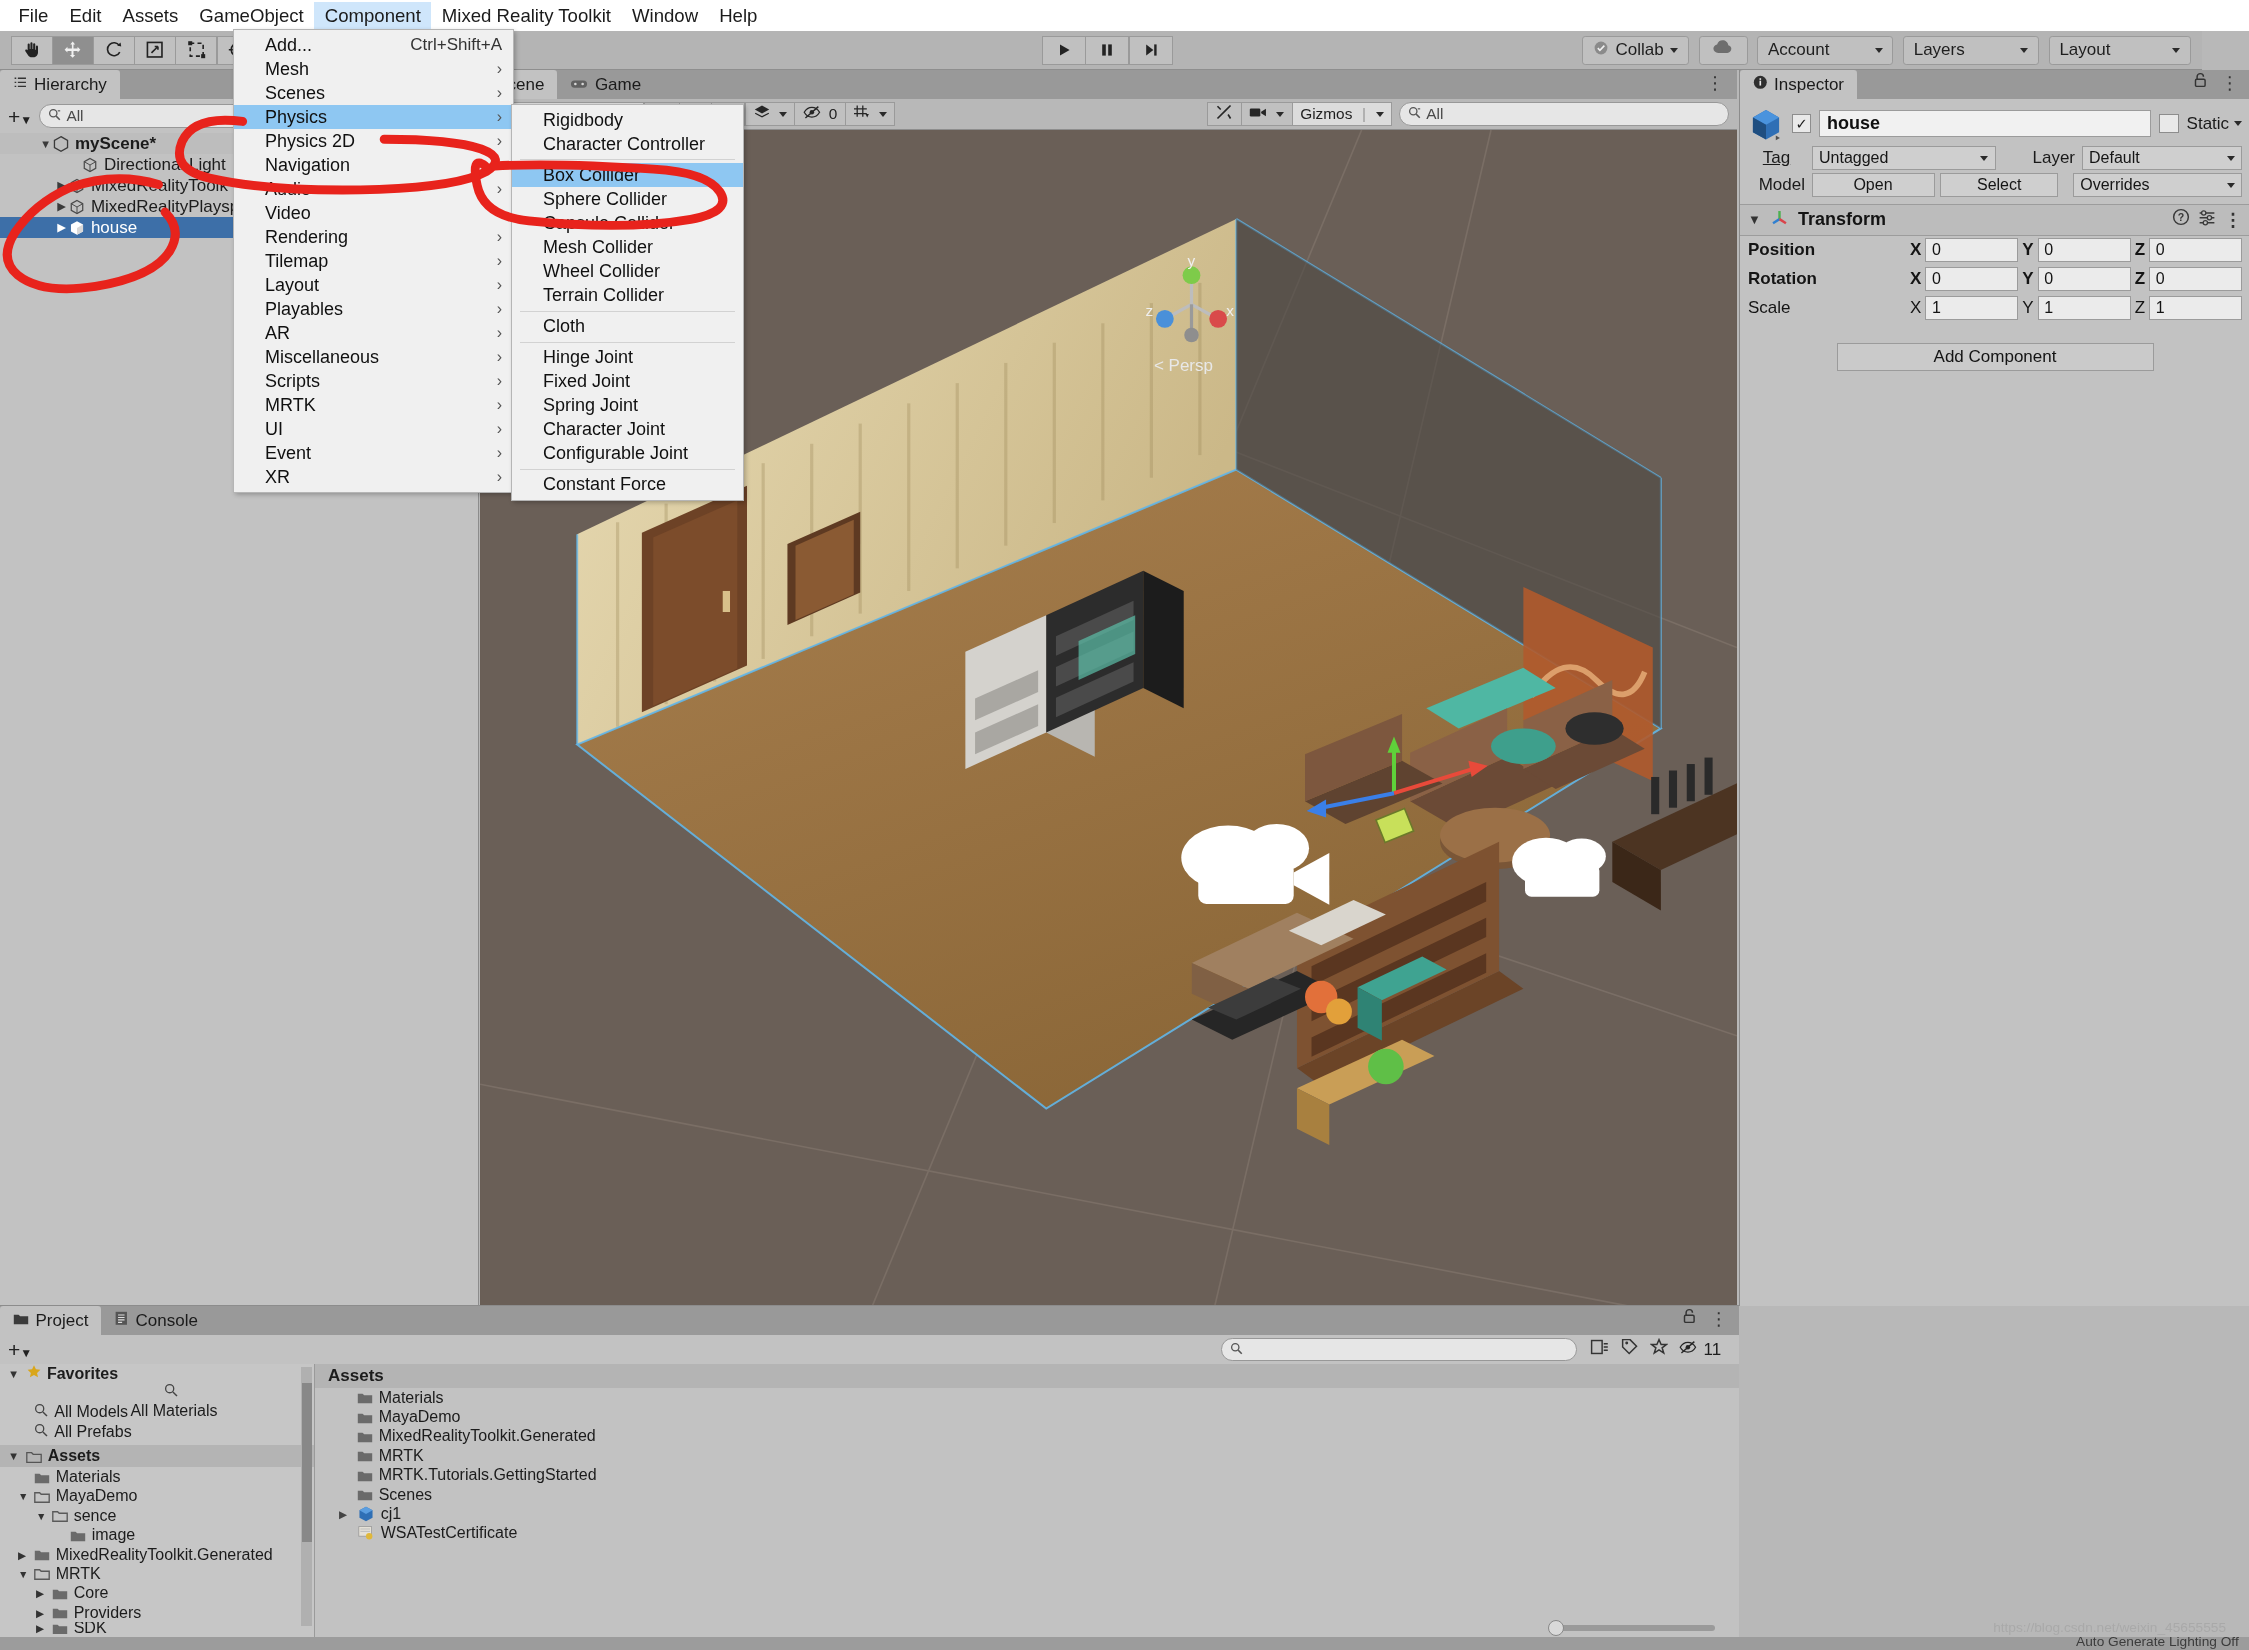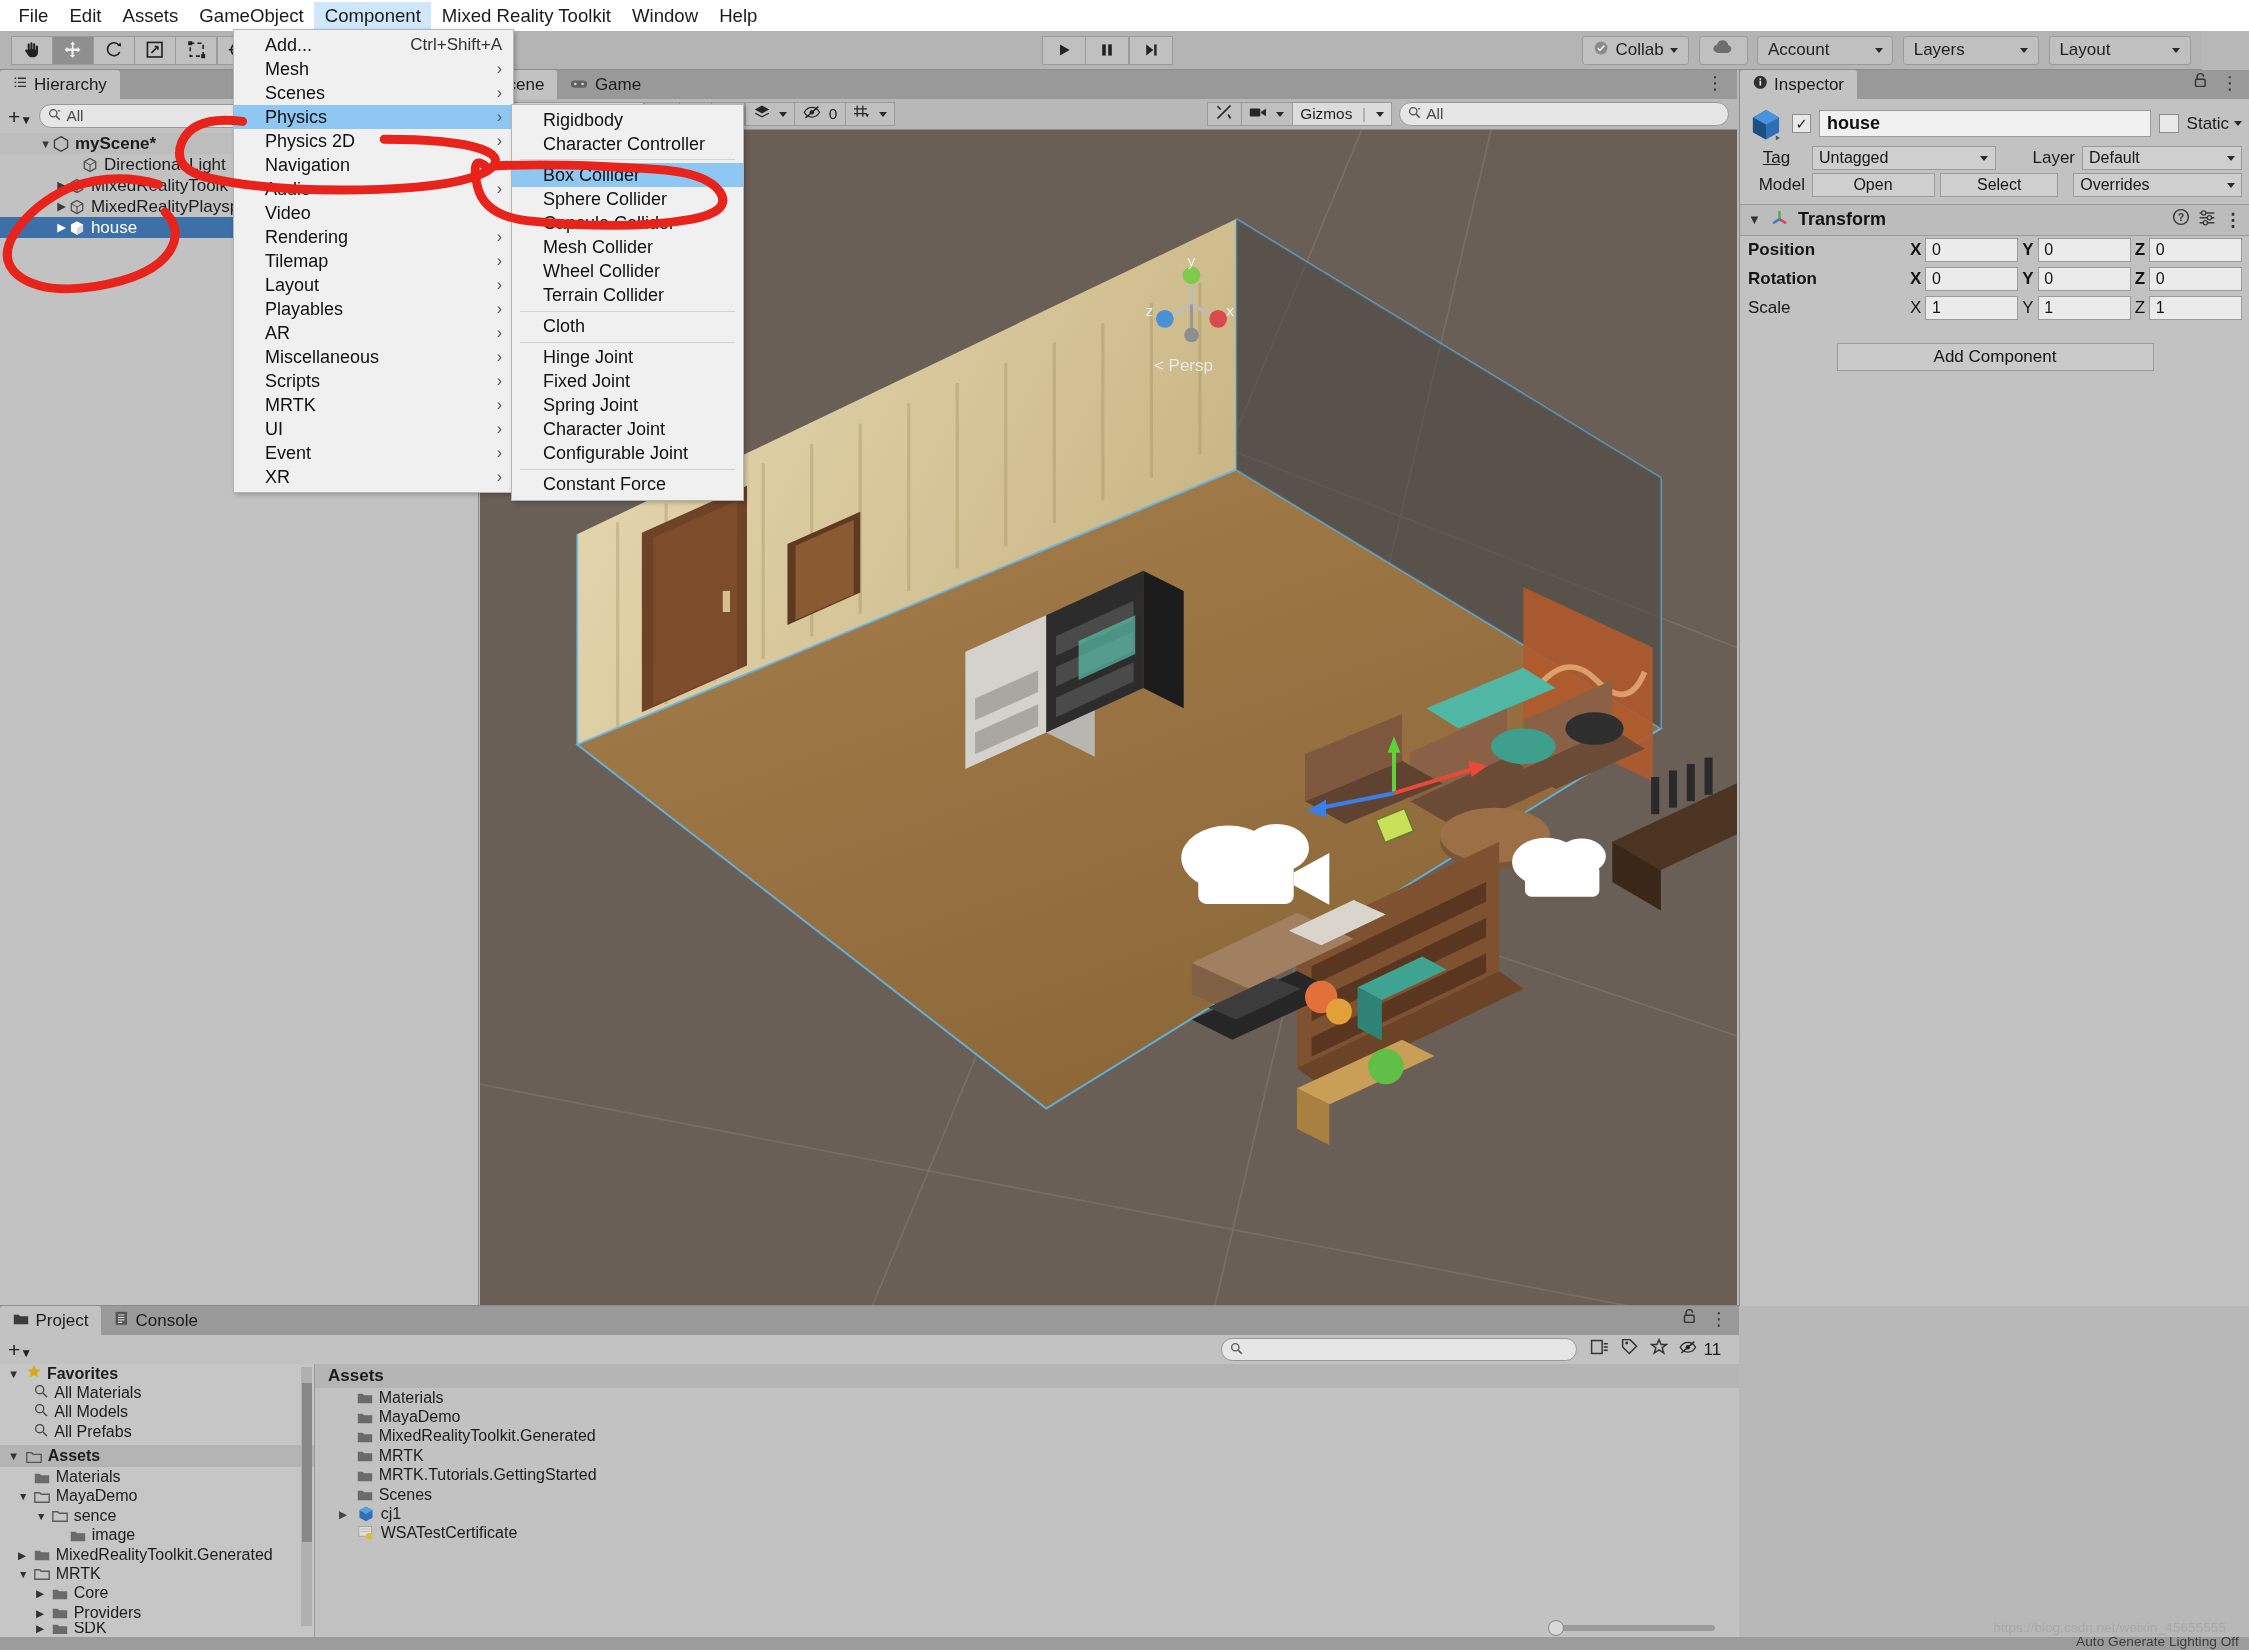--- a/index.html
+++ b/index.html
@@ -895,21 +895,21 @@
       <div class="pj-left">
         <div class="pj-row hdr" style="padding-left:8px;">
           <span style="width:18px; font-size:11.3px; color:#333;">▼</span>
           <span style="margin-right:4.9px;">
             <svg width="16" height="16" viewBox="0 0 20 20">
                 <path fill="#d9a61a" d="M10 1.5l2.4 5.2 5.6.6-4.2 3.8 1.2 5.6L10 13.8 4.9 16.7l1.2-5.6L2 7.3l5.6-.6z"></path>
               </svg>
           </span>
           <span>Favorites</span>
         </div>
-        <div class="pj-row" style="padding-left:34px;">
+        <div class="pj-row" style="padding-left:34px;flex-direction:column;">
           <span style="margin-right:5.7px;">
             <svg width="14.6" height="14.6" viewBox="0 0 18 18">
                 <circle cx="7" cy="7" r="5" fill="none" stroke="#444" stroke-width="1.6"></circle>
                 <path stroke="#444" stroke-width="1.8" d="M11 11l5 5"></path>
               </svg>
           </span>
           <span>All Materials</span>
         </div>
         <div class="pj-row" style="padding-left:34px;">
           <span style="margin-right:5.7px;">

